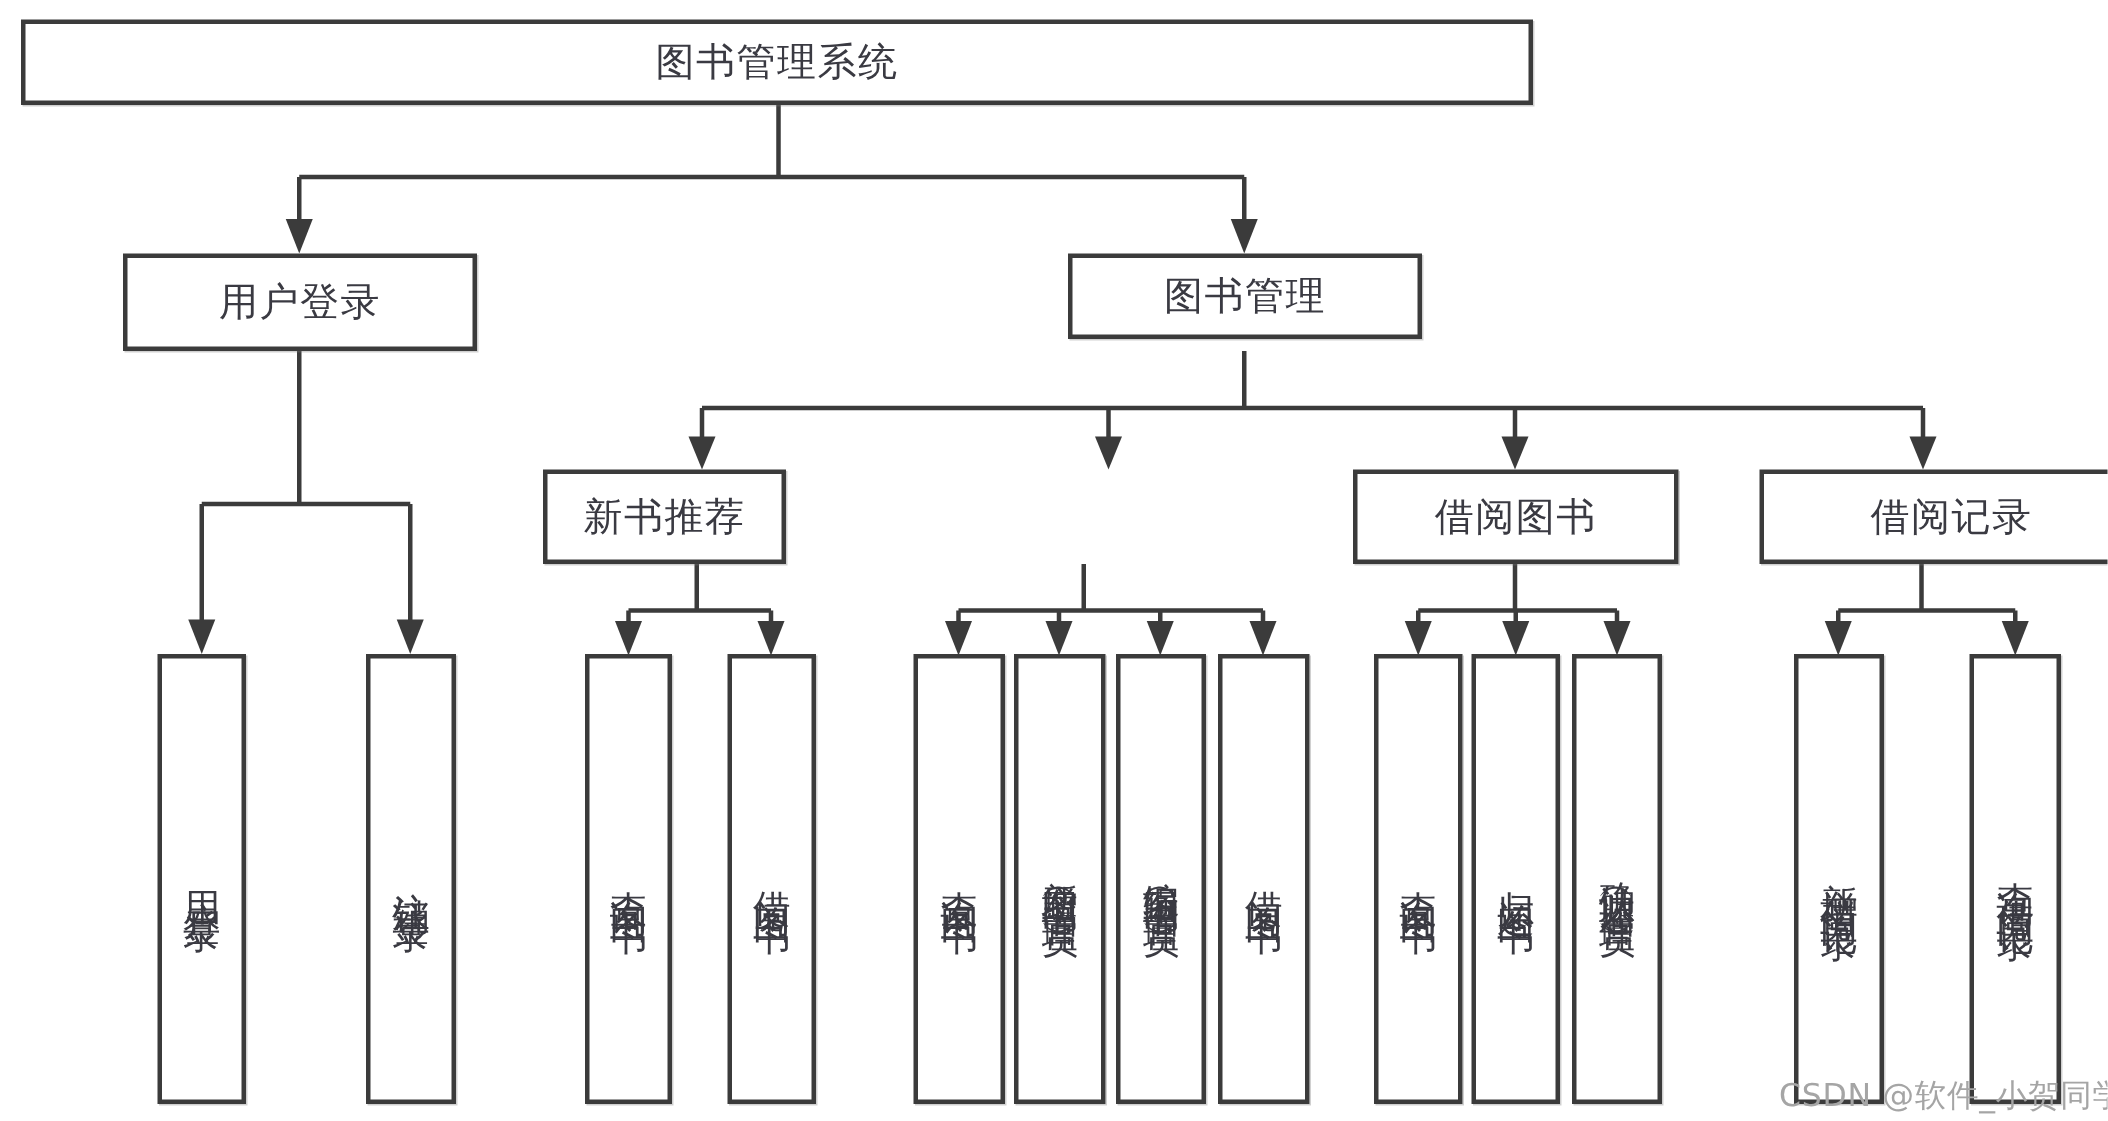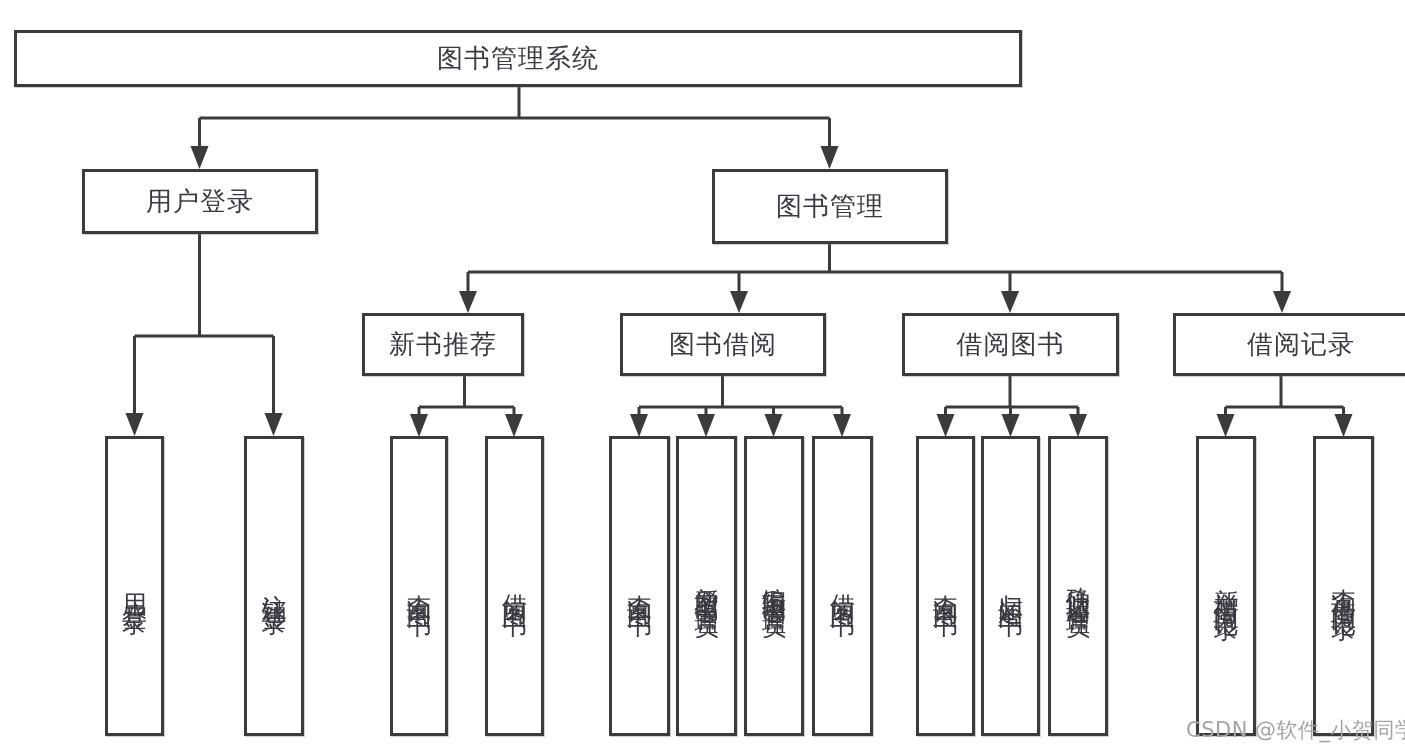--- a/index.html
+++ b/index.html
@@ -42,23 +42,23 @@
   }
   .vbox .vtext {
     writing-mode: vertical-rl;
     text-orientation: mixed;
     font-size: 25px;
     letter-spacing: 6px;
     line-height: 1;
     color: var(--text);
     max-height: 288px;
   }
-  .root-box   { left: 14px;  top: 13px;  width: 1008px; height: 57px; margin-top: 17px; }
+  .root-box   { left: 14px;  top: 13px;  width: 1008px; height: 57px; }
   .lv2-a      { left: 82px;  top: 169px; width: 236px;  height: 65px; }
-  .lv2-b      { left: 712px; top: 169px; width: 236px;  height: 75px; }
+  .lv2-b      { left: 712px; top: 169px; width: 236px;  height: 57px; }
   .lv3-a      { left: 362px; top: 313px; width: 162px;  height: 63px; }
   .lv3-b      { left: 620px; top: 313px; width: 206px;  height: 63px; }
   .lv3-c      { left: 902px; top: 313px; width: 217px;  height: 63px; }
   .lv3-d      { left: 1173px;top: 313px; width: 256px;  height: 63px; }
   .leaf-0  { left: 105px;  width: 59px; }
   .leaf-1  { left: 244px;  width: 60px; }
   .leaf-2  { left: 390px;  width: 58px; }
   .leaf-3  { left: 485px;  width: 59px; }
   .leaf-4  { left: 609px;  width: 61px; }
   .leaf-5  { left: 676px;  width: 61px; }
@@ -137,23 +137,20 @@
   <div class="hbox lv2-a">
     <span>用户登录</span>
   </div>
   <div class="hbox lv2-b">
     <span>图书管理</span>
   </div>
 
   <div class="hbox lv3-a">
     <span>新书推荐</span>
   </div>
-  <div class="hbox lv3-b">
-    <span>图书借阅</span>
-  </div>
   <div class="hbox lv3-c">
     <span>借阅图书</span>
   </div>
   <div class="hbox lv3-d">
     <span>借阅记录</span>
   </div>
 
   <div class="vbox leaf-0">
     <span class="vtext">用户登录</span>
   </div>

